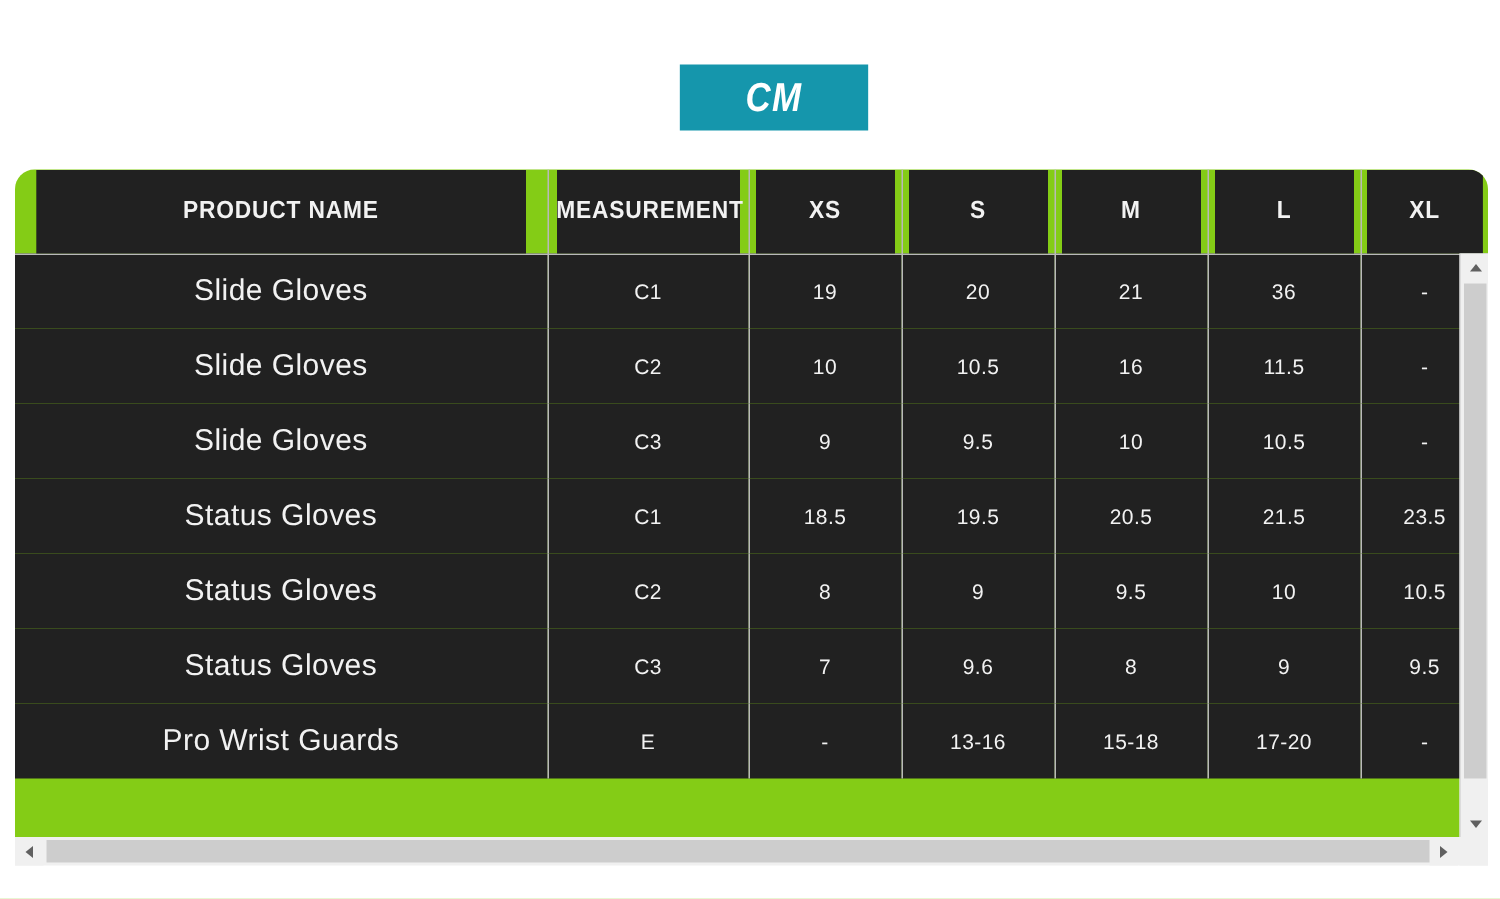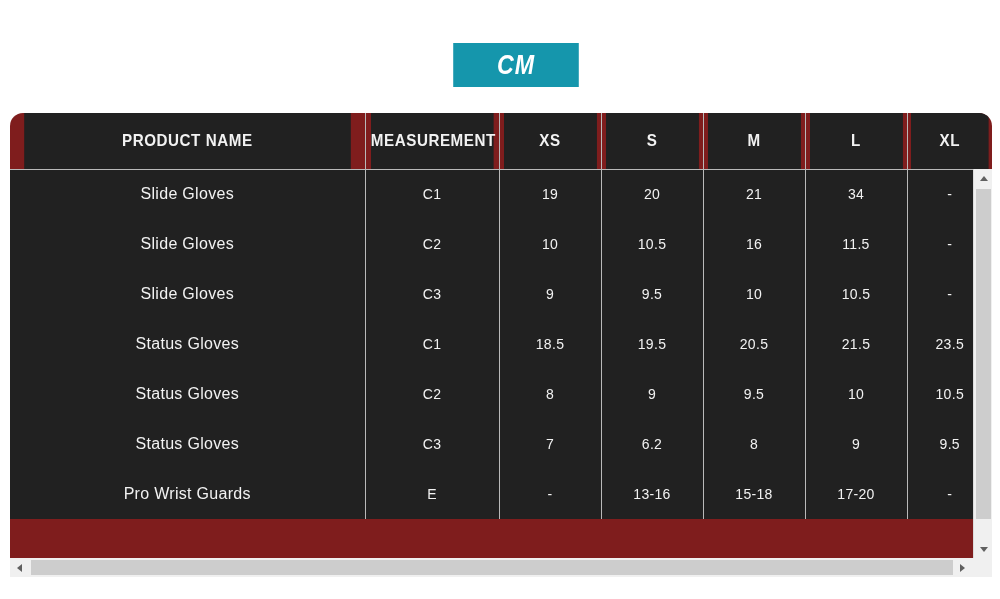--- a/index.html
+++ b/index.html
@@ -48,21 +48,21 @@
     cursor: pointer;
   }
 
   
   .table-panel {
     position: absolute;
     left: 10px;
     top: 113px;
     width: 982px;
     height: 445px;
-    background: #7f1d1d;
+    background: #84cc16;
     border-radius: 13px 13px 0 0;
     overflow: hidden;
   }
 
   .tbl {
     width: 982px;
     border-collapse: collapse;
     table-layout: fixed;
   }
 
@@ -91,21 +91,21 @@
     white-space: nowrap;
   }
 
   .tbl tbody td {
     height: 50px;
     font-size: 14px;
     font-weight: normal;
     letter-spacing: 0.3px;
   }
 
-  .tbl tbody td.name-cell { font-size: 16px; }
+  .tbl tbody td.name-cell { font-size: 20px; }
 
   
   .vscroll {
     position: absolute;
     right: 0px;
     top: 56px;
     width: 19px;
     height: 389px;
     background: #f0f0f0;
     border-left: 1px solid #dcdcdc;
@@ -225,21 +225,21 @@
           <th>XL</th>
         </tr>
       </thead>
       <tbody>
         <tr>
           <td class="name-cell">Slide Gloves</td>
           <td>C1</td>
           <td>19</td>
           <td>20</td>
           <td>21</td>
-          <td>34</td>
+          <td>36</td>
           <td>-</td>
         </tr>
         <tr>
           <td class="name-cell">Slide Gloves</td>
           <td>C2</td>
           <td>10</td>
           <td>10.5</td>
           <td>16</td>
           <td>11.5</td>
           <td>-</td>
@@ -268,21 +268,21 @@
           <td>8</td>
           <td>9</td>
           <td>9.5</td>
           <td>10</td>
           <td>10.5</td>
         </tr>
         <tr>
           <td class="name-cell">Status Gloves</td>
           <td>C3</td>
           <td>7</td>
-          <td>6.2</td>
+          <td>9.6</td>
           <td>8</td>
           <td>9</td>
           <td>9.5</td>
         </tr>
         <tr>
           <td class="name-cell">Pro Wrist Guards</td>
           <td>E</td>
           <td>-</td>
           <td>13-16</td>
           <td>15-18</td>

